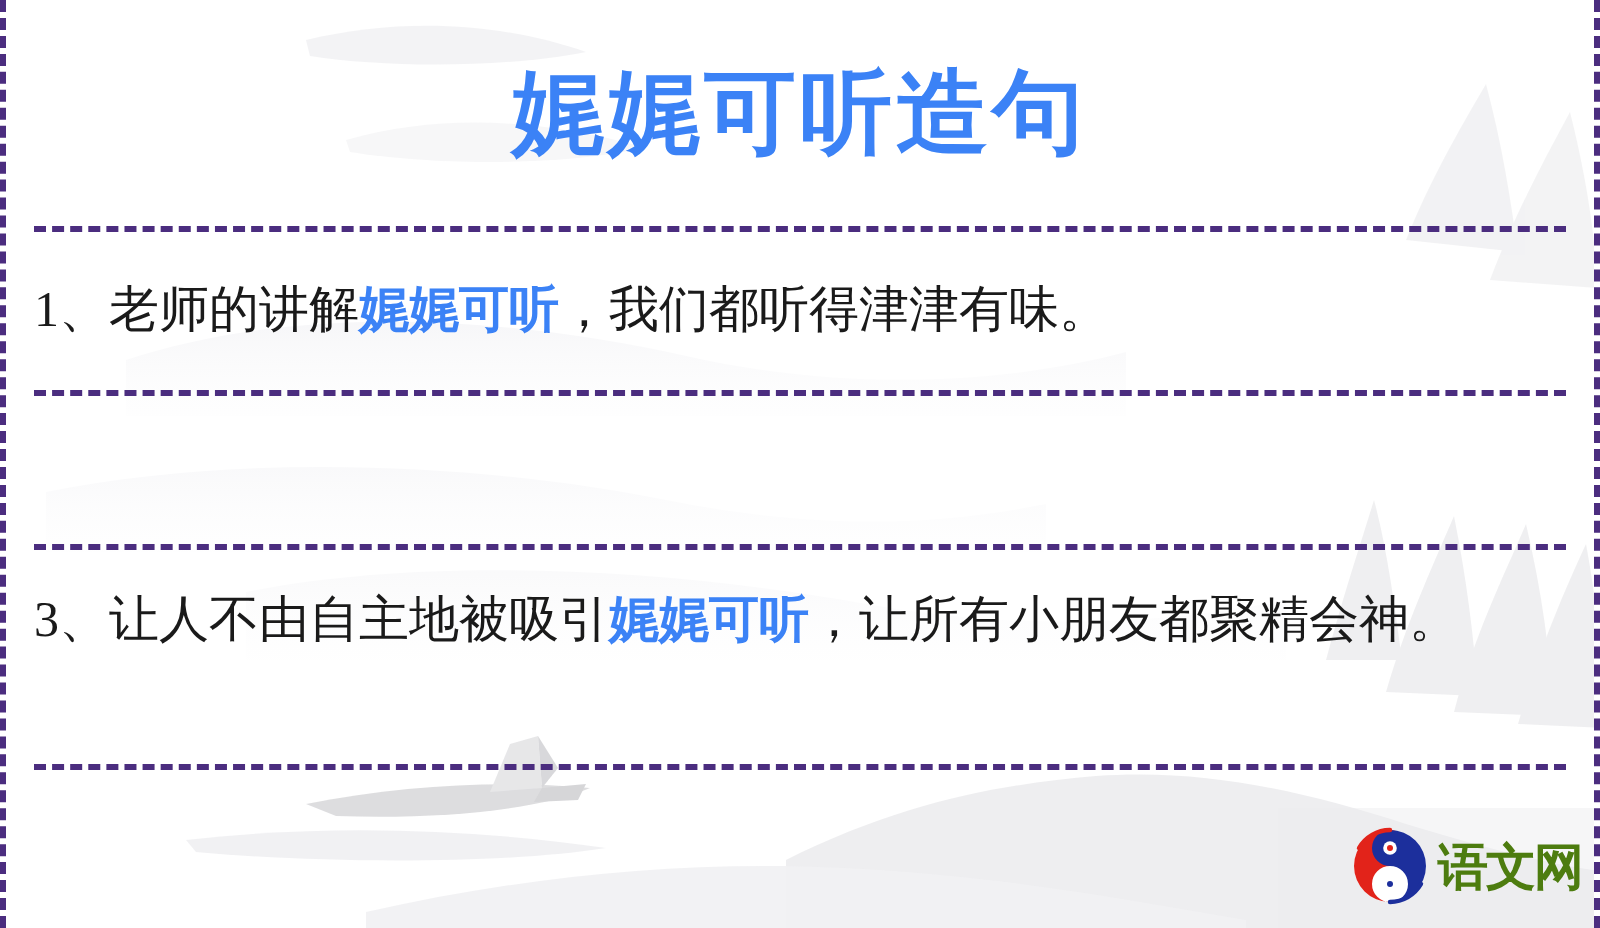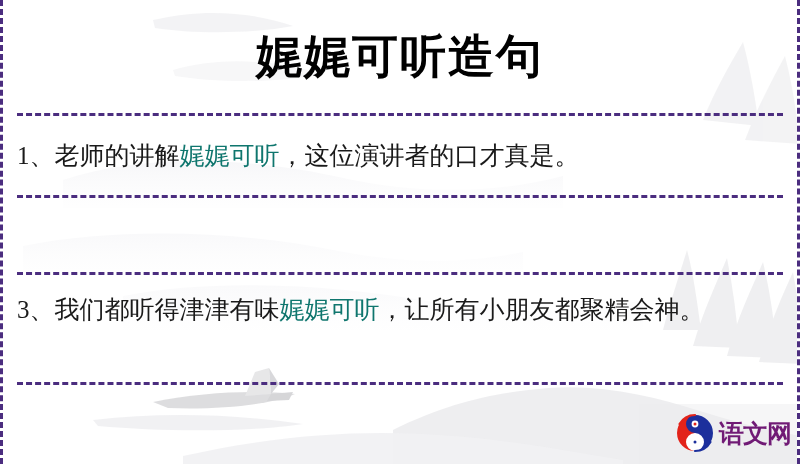--- a/index.html
+++ b/index.html
@@ -35,21 +35,21 @@
     height: 112px;
     z-index: 2;
     display: flex;
     align-items: center;
     justify-content: center;
   }
   #title-text {
     font-family: "DejaVu Serif", "Liberation Serif", serif;
     font-size: 46px;
     font-weight: bold;
-    color: #000000;
+    color: #3b82f6;
     letter-spacing: 2px;
     line-height: 1;
     white-space: nowrap;
   }
 
   
   .sep {
     position: absolute;
     left: 14px;
     right: 14px;
@@ -77,22 +77,22 @@
 
   .sentence {
     font-family: "DejaVu Serif", "Liberation Serif", serif;
     font-size: 25px;
     line-height: 42px;
     color: #1a1a1a;
     letter-spacing: 0px;
     word-break: break-all;
   }
   .sentence .hl {
-    color: #0f766e;
-    font-weight: normal;
+    color: #3b82f6;
+    font-weight: bold;
   }
   .sentence .num {
     font-family: "Liberation Serif", "DejaVu Serif", serif;
   }
 
   
   #logo {
     position: absolute;
     left: 672px;
     top: 410px;
@@ -101,21 +101,21 @@
     z-index: 4;
     display: flex;
     align-items: center;
     gap: 4px;
   }
   #logo-mark { width: 40px; height: 40px; flex: 0 0 40px; }
   #logo-text {
     font-family: "DejaVu Sans", "Liberation Sans", sans-serif;
     font-size: 25px;
     font-weight: bold;
-    color: #701a75;
+    color: #4d7c0f;
     line-height: 1;
     letter-spacing: -1px;
     white-space: nowrap;
   }
 </style>
 </head>
 <body>
 
 <div id="page">
 
@@ -167,26 +167,26 @@
   <div id="title-bar">
     <div id="title-text">娓娓可听造句</div>
   </div>
 
   <div class="sep" id="sep-0"></div>
   <div class="sep" id="sep-1"></div>
   <div class="sep" id="sep-2"></div>
   <div class="sep" id="sep-3"></div>
 
   <div class="row" id="row-0">
-    <div class="sentence"><span class="num">1、</span><span>老师的讲解</span><span class="hl">娓娓可听</span><span>，这位演讲者的口才真是。</span></div>
+    <div class="sentence"><span class="num">1、</span><span>老师的讲解</span><span class="hl">娓娓可听</span><span>，我们都听得津津有味。</span></div>
   </div>
 
 
   <div class="row" id="row-2">
-    <div class="sentence"><span class="num">3、</span><span>我们都听得津津有味</span><span class="hl">娓娓可听</span><span>，让所有小朋友都聚精会神。</span></div>
+    <div class="sentence"><span class="num">3、</span><span>让人不由自主地被吸引</span><span class="hl">娓娓可听</span><span>，让所有小朋友都聚精会神。</span></div>
   </div>
 
   <div id="logo">
     <svg id="logo-mark" viewBox="0 0 40 40" xmlns="http://www.w3.org/2000/svg">
       <circle cx="20" cy="20" r="18" fill="#ffffff"></circle>
 
       <path d="M20 2 A18 18 0 0 0 20 38 A9 9 0 0 1 20 20 A9 9 0 0 0 20 2 Z" fill="#e2231a"></path>
 
       <path d="M20 2 A18 18 0 0 1 20 38 A9 9 0 0 0 20 20 A9 9 0 0 1 20 2 Z" fill="#1c2f9c"></path>
 

